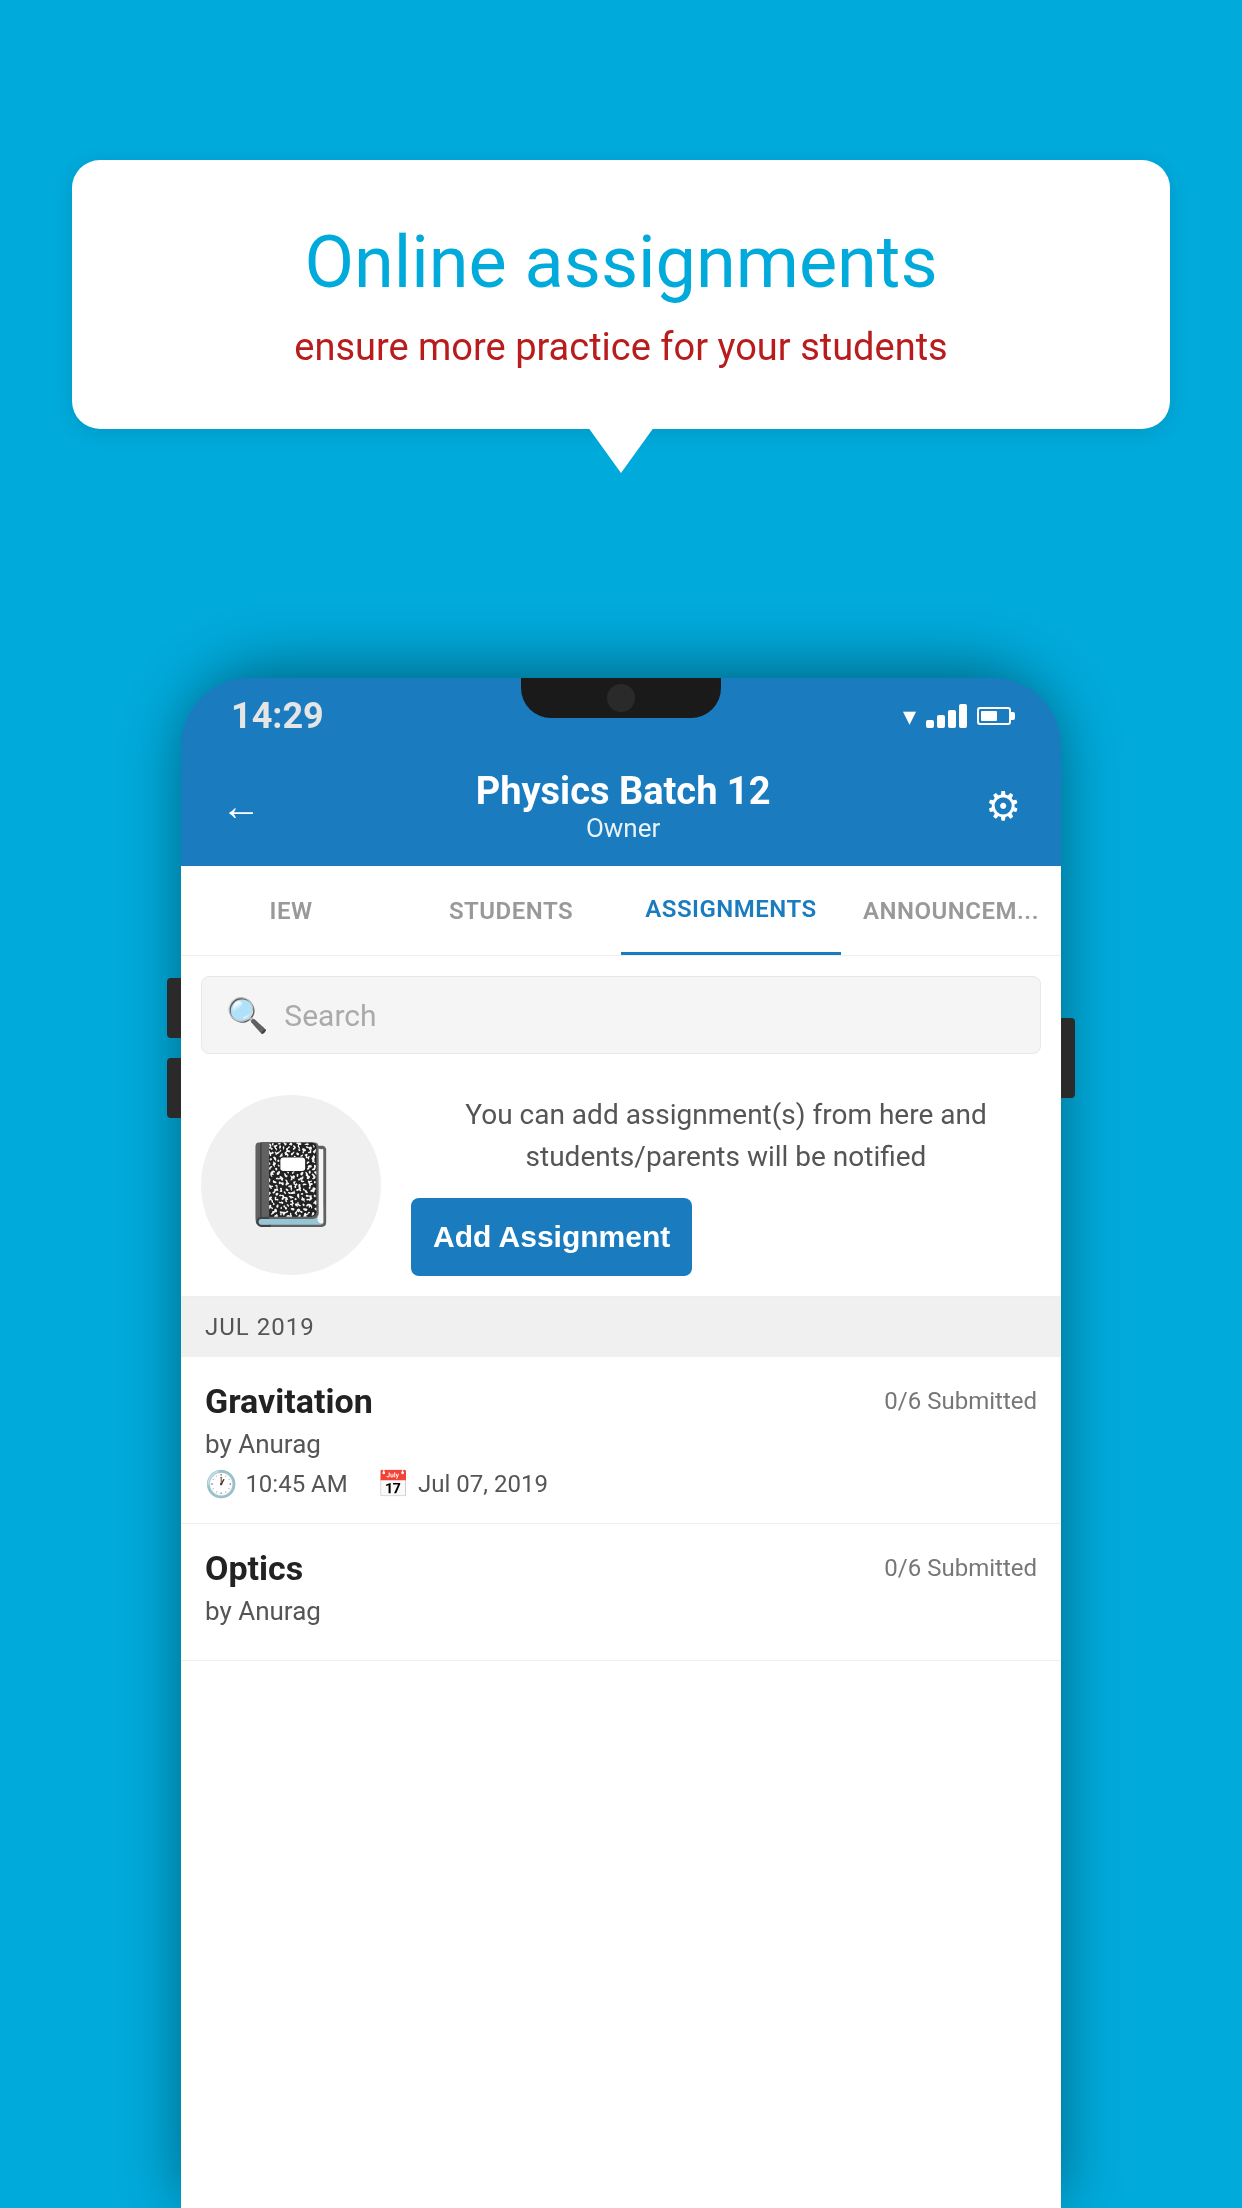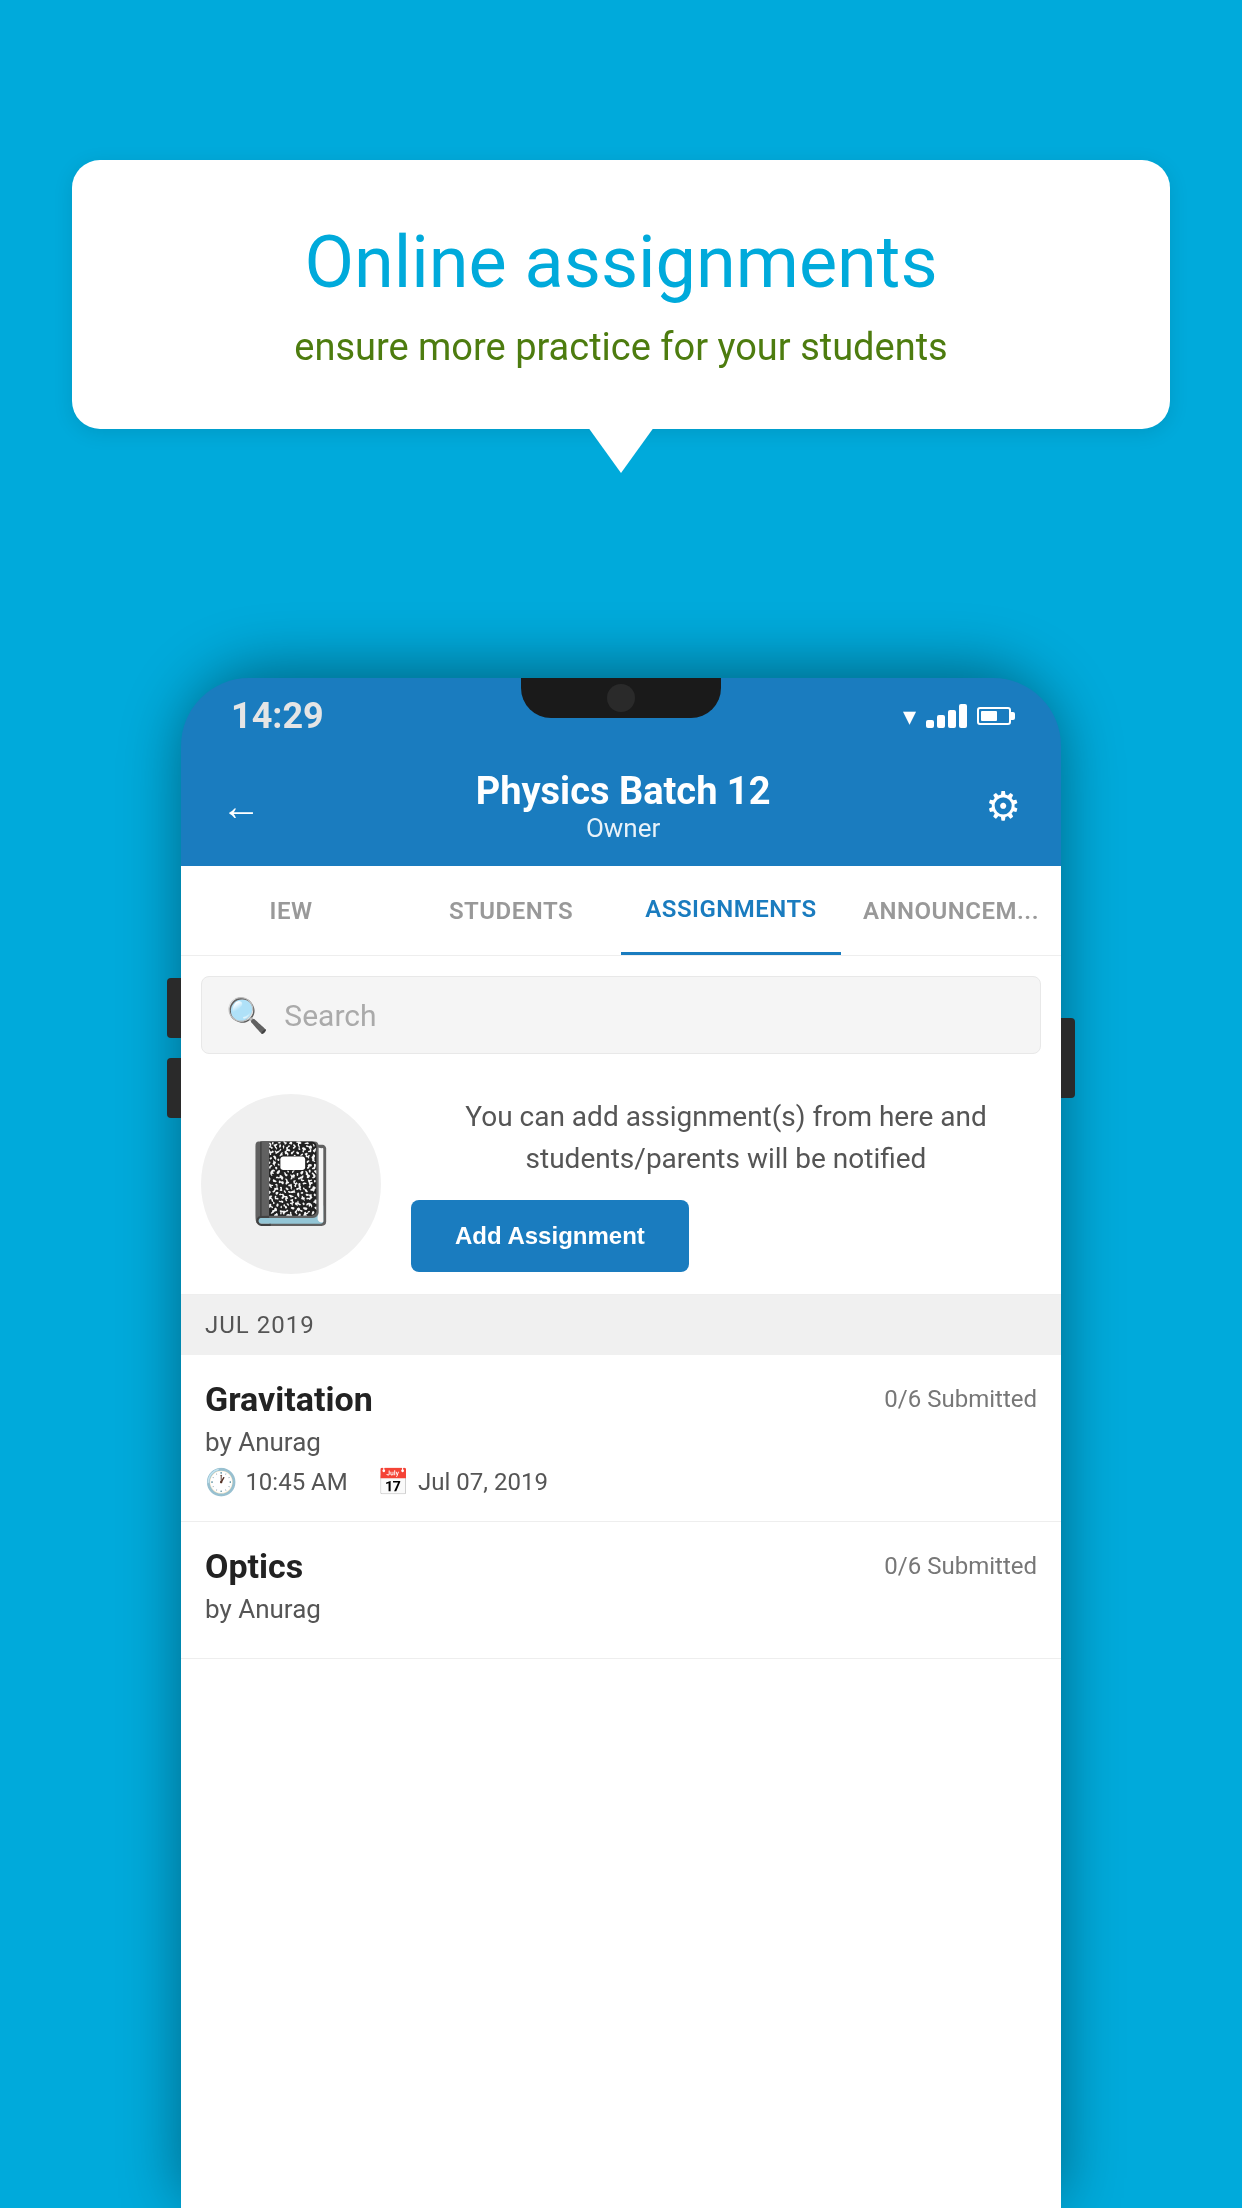--- a/index.html
+++ b/index.html
@@ -49,21 +49,21 @@
 
     .speech-bubble-title {
       font-size: 72px;
       color: #00AADB;
       font-weight: 400;
       margin-bottom: 20px;
     }
 
     .speech-bubble-subtitle {
       font-size: 38px;
-      color: #4d7c0f;
+      color: #b91c1c;
       font-weight: 400;
       margin-top: 20px;
     }
 
     
     .phone-frame {
       position: absolute;
       bottom: 0;
       left: 50%;
       transform: translateX(-50%);
@@ -265,22 +265,22 @@
       line-height: 1.5;
       margin-bottom: 20px;
       text-align: center;
     }
 
     .add-assignment-btn {
       background: #1a7cbf;
       color: white;
       border: none;
       border-radius: 8px;
-      padding: 22px 44px;
-      font-size: 24px;
+      padding: 22px 22px;
+      font-size: 30px;
       font-weight: 600;
       cursor: pointer;
       display: inline-block;
     }
 
     
     .section-header {
       background: #f0f0f0;
       padding: 16px 24px;
       font-size: 24px;

